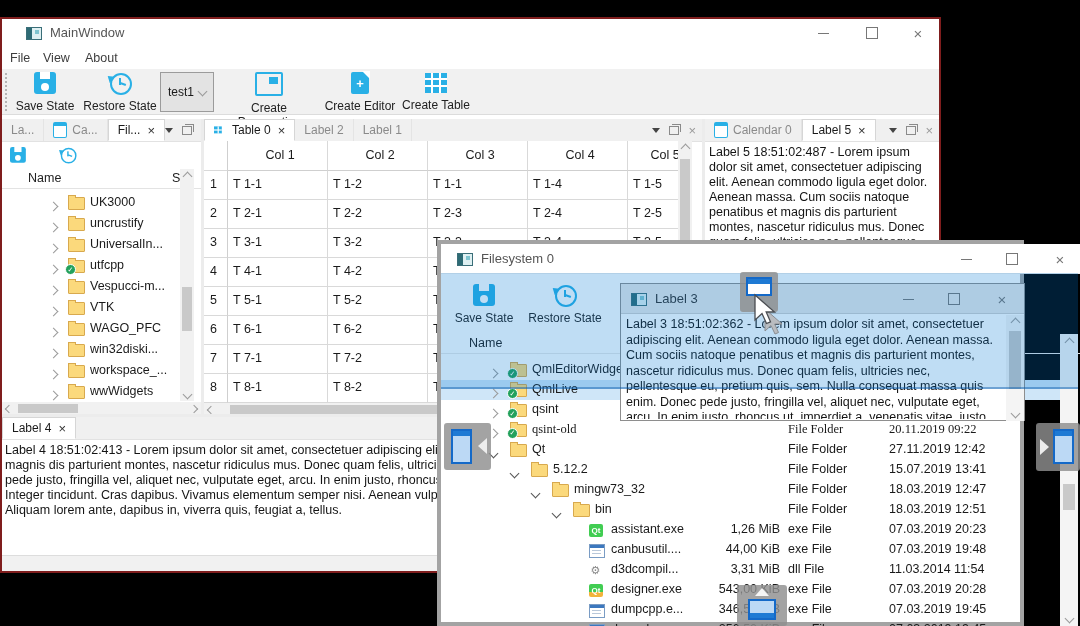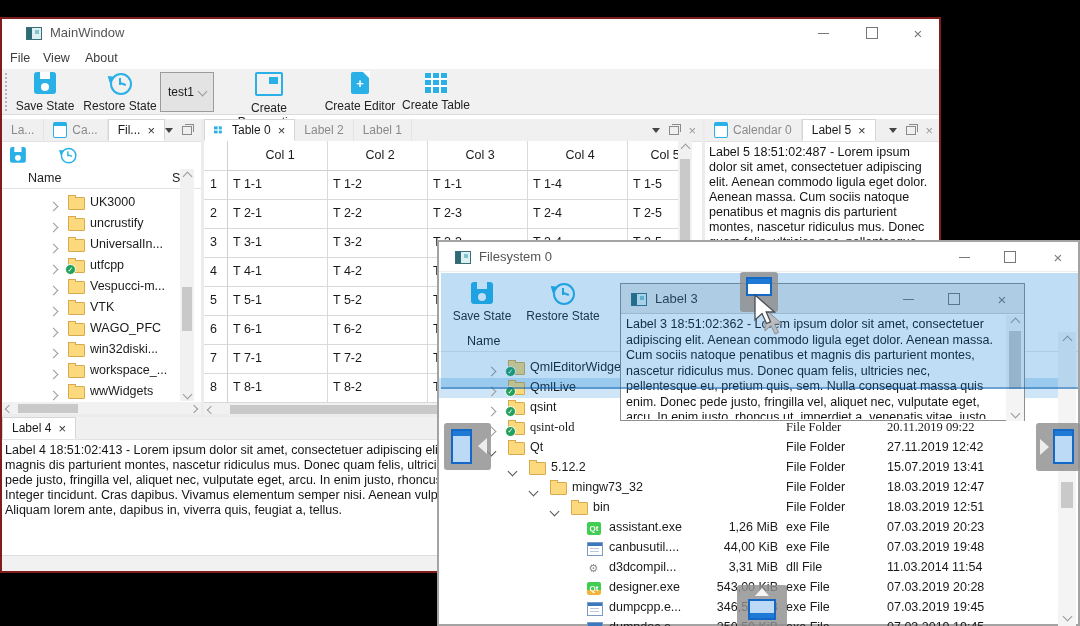--- a/index.html
+++ b/index.html
@@ -360,21 +360,21 @@
             <span>Label 4</span>
             <span class="tclose">×</span>
           </div>
       </div>
       <div class="abs lorem" style="left:3px;top:26px;width:930px;height:108px;overflow:hidden;">Label 4 18:51:02:413 - Lorem ipsum dolor sit amet, consectetuer adipiscing elit. Aenean commodo ligula eget dolor. Aenean massa. Cum sociis natoque penatibus et magnis dis parturient montes, nascetur ridiculus mus. Donec quam felis, ultricies nec, pellentesque eu, pretium quis, sem. Nulla consequat massa quis enim. Donec pede justo, fringilla vel, aliquet nec, vulputate eget, arcu. In enim justo, rhoncus ut, imperdiet a, venenatis vitae, justo. Nullam dictum felis eu pede mollis pretium. Integer tincidunt. Cras dapibus. Vivamus elementum semper nisi. Aenean vulputate eleifend tellus. Aenean leo ligula, porttitor eu, consequat vitae, eleifend ac, enim. Aliquam lorem ante, dapibus in, viverra quis, feugiat a, tellus.</div>
     </div>
 
     <div class="abs" style="left:0;top:536px;width:937px;height:16px;background:#f1f1f1;border-top:1px solid #ddd;"></div>
   </div>
 
-  <div class="abs win" id="fs-window" style="left:437px;top:240px;width:643px;height:386px;border:2px solid #a3a3a3;">
+  <div class="abs win" id="fs-window" style="left:437px;top:240px;width:587px;height:386px;border:4px solid #a3a3a3;">
     <div class="abs" style="left:0;top:0;width:639px;height:30px;background:#fff;border-bottom:1px solid #eee;">
       <span class="ic-app abs" style="left:16px;top:8px;"></span>
       <span class="abs titlebar-text" style="left:40px;top:7px;">Filesystem 0</span>
       <div class="abs winbtn" style="left:510px;top:4px;">
           <span class="minus"></span>
         </div>
       <div class="abs winbtn" style="left:556px;top:4px;">
           <span class="maxbox"></span>
         </div>
       <div class="abs winbtn" style="left:604px;top:4px;">

